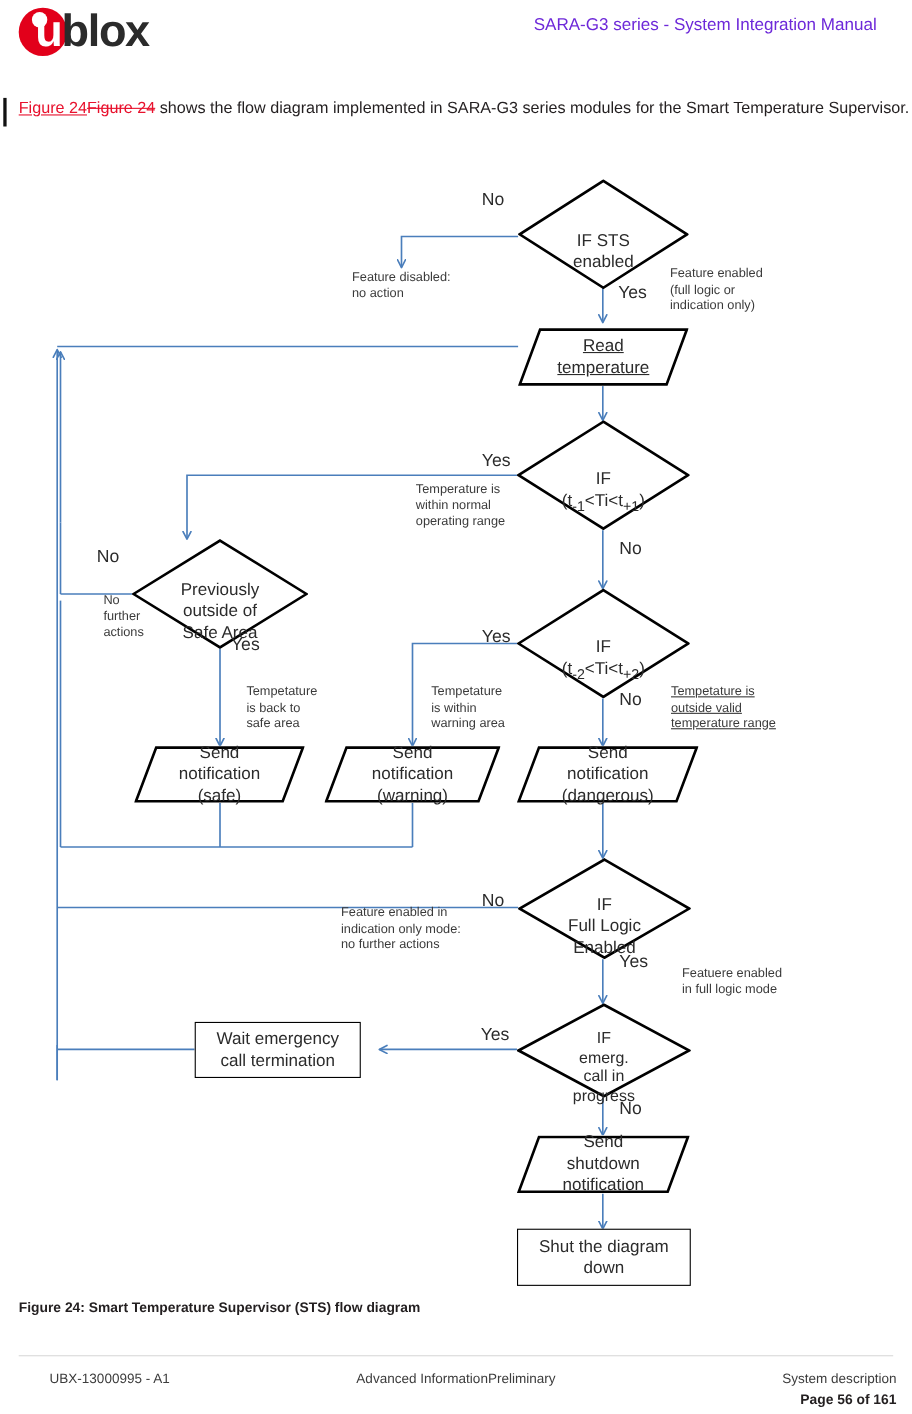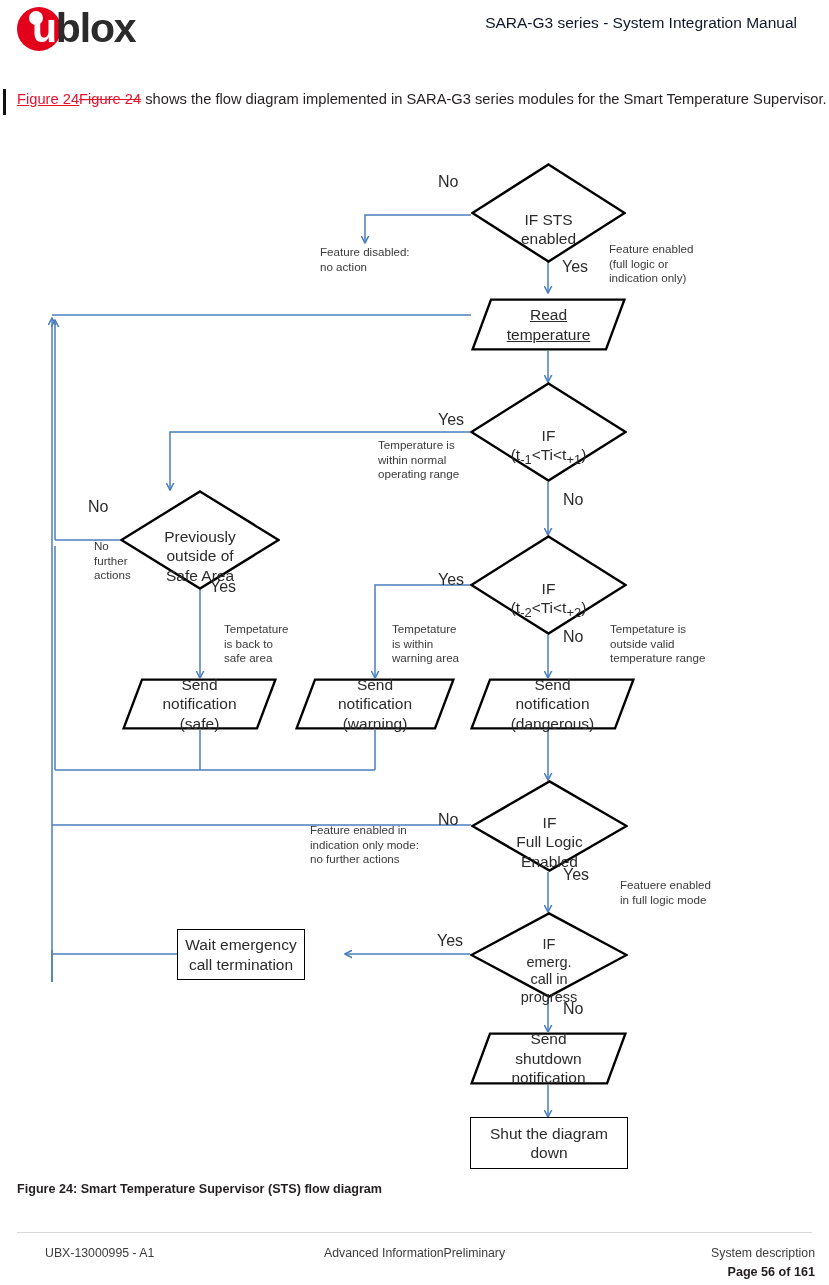--- a/index.html
+++ b/index.html
@@ -53,21 +53,21 @@
     font-weight: 700;
     letter-spacing: -1.2px;
     line-height: 46px;
     color: #2b2b2b;
   }
   #logo-text .u-letter { color: #ffffff; }
   #header-title {
     position: absolute;
     right: 0px; top: 14px;
     font-size: 15.5px;
-    color: #0f172a;
+    color: #6d28d9;
     white-space: nowrap;
   }
 
   
   #change-bar {
     position: absolute;
     left: 3px; top: 89px;
     width: 3px; height: 26px;
     background: #111111;
   }
@@ -367,21 +367,21 @@
     <div class="node diamond" style="left:470px; top:762px; width:158px; height:86px;">
       <svg class="dia-shape" viewBox="0 0 158 86" preserveAspectRatio="none">
         <polygon points="79,1.4 156.6,43 79,84.6 1.4,43" fill="#ffffff" stroke="#000000" stroke-width="2.4"></polygon>
       </svg>
       <span class="dia-label" style="font-size:14.5px; line-height:17.5px;">IF
 emerg.
 call in
 progress</span>
     </div>
 
-    <div class="node rect" style="left:177px; top:779px; width:128px; height:51px;">
+    <div class="node rect" style="left:177px; top:779px; width:151px; height:51px;">
       <span>Wait emergency
 call termination</span>
     </div>
 
     <div class="node para" style="left:470px; top:882px; width:157px; height:53px;">
       <svg class="para-shape" viewBox="0 0 157 53" preserveAspectRatio="none">
         <polygon points="20,1.6 155.4,1.6 137,51.4 1.6,51.4" fill="#ffffff" stroke="#000000" stroke-width="2.4"></polygon>
       </svg>
       <span class="para-label">Send
 shutdown
@@ -421,21 +421,21 @@
 operating range</div>
     <div class="note" style="left:94px; top:389px;">No
 further
 actions</div>
     <div class="note" style="left:224px; top:472px;">Tempetature
 is back to
 safe area</div>
     <div class="note" style="left:392px; top:472px;">Tempetature
 is within
 warning area</div>
-    <div class="note" style="left:610px; top:472px;">Tempetature is
+    <div class="note" style="left:610px; top:472px;text-decoration:underline;">Tempetature is
 outside valid
 temperature range</div>
     <div class="note" style="left:310px; top:673px;">Feature enabled  in
 indication only mode:
 no  further actions</div>
     <div class="note" style="left:610px; top:728px;margin-left:10px;">Featuere enabled
 in full logic mode</div>
 
   </div>
 

